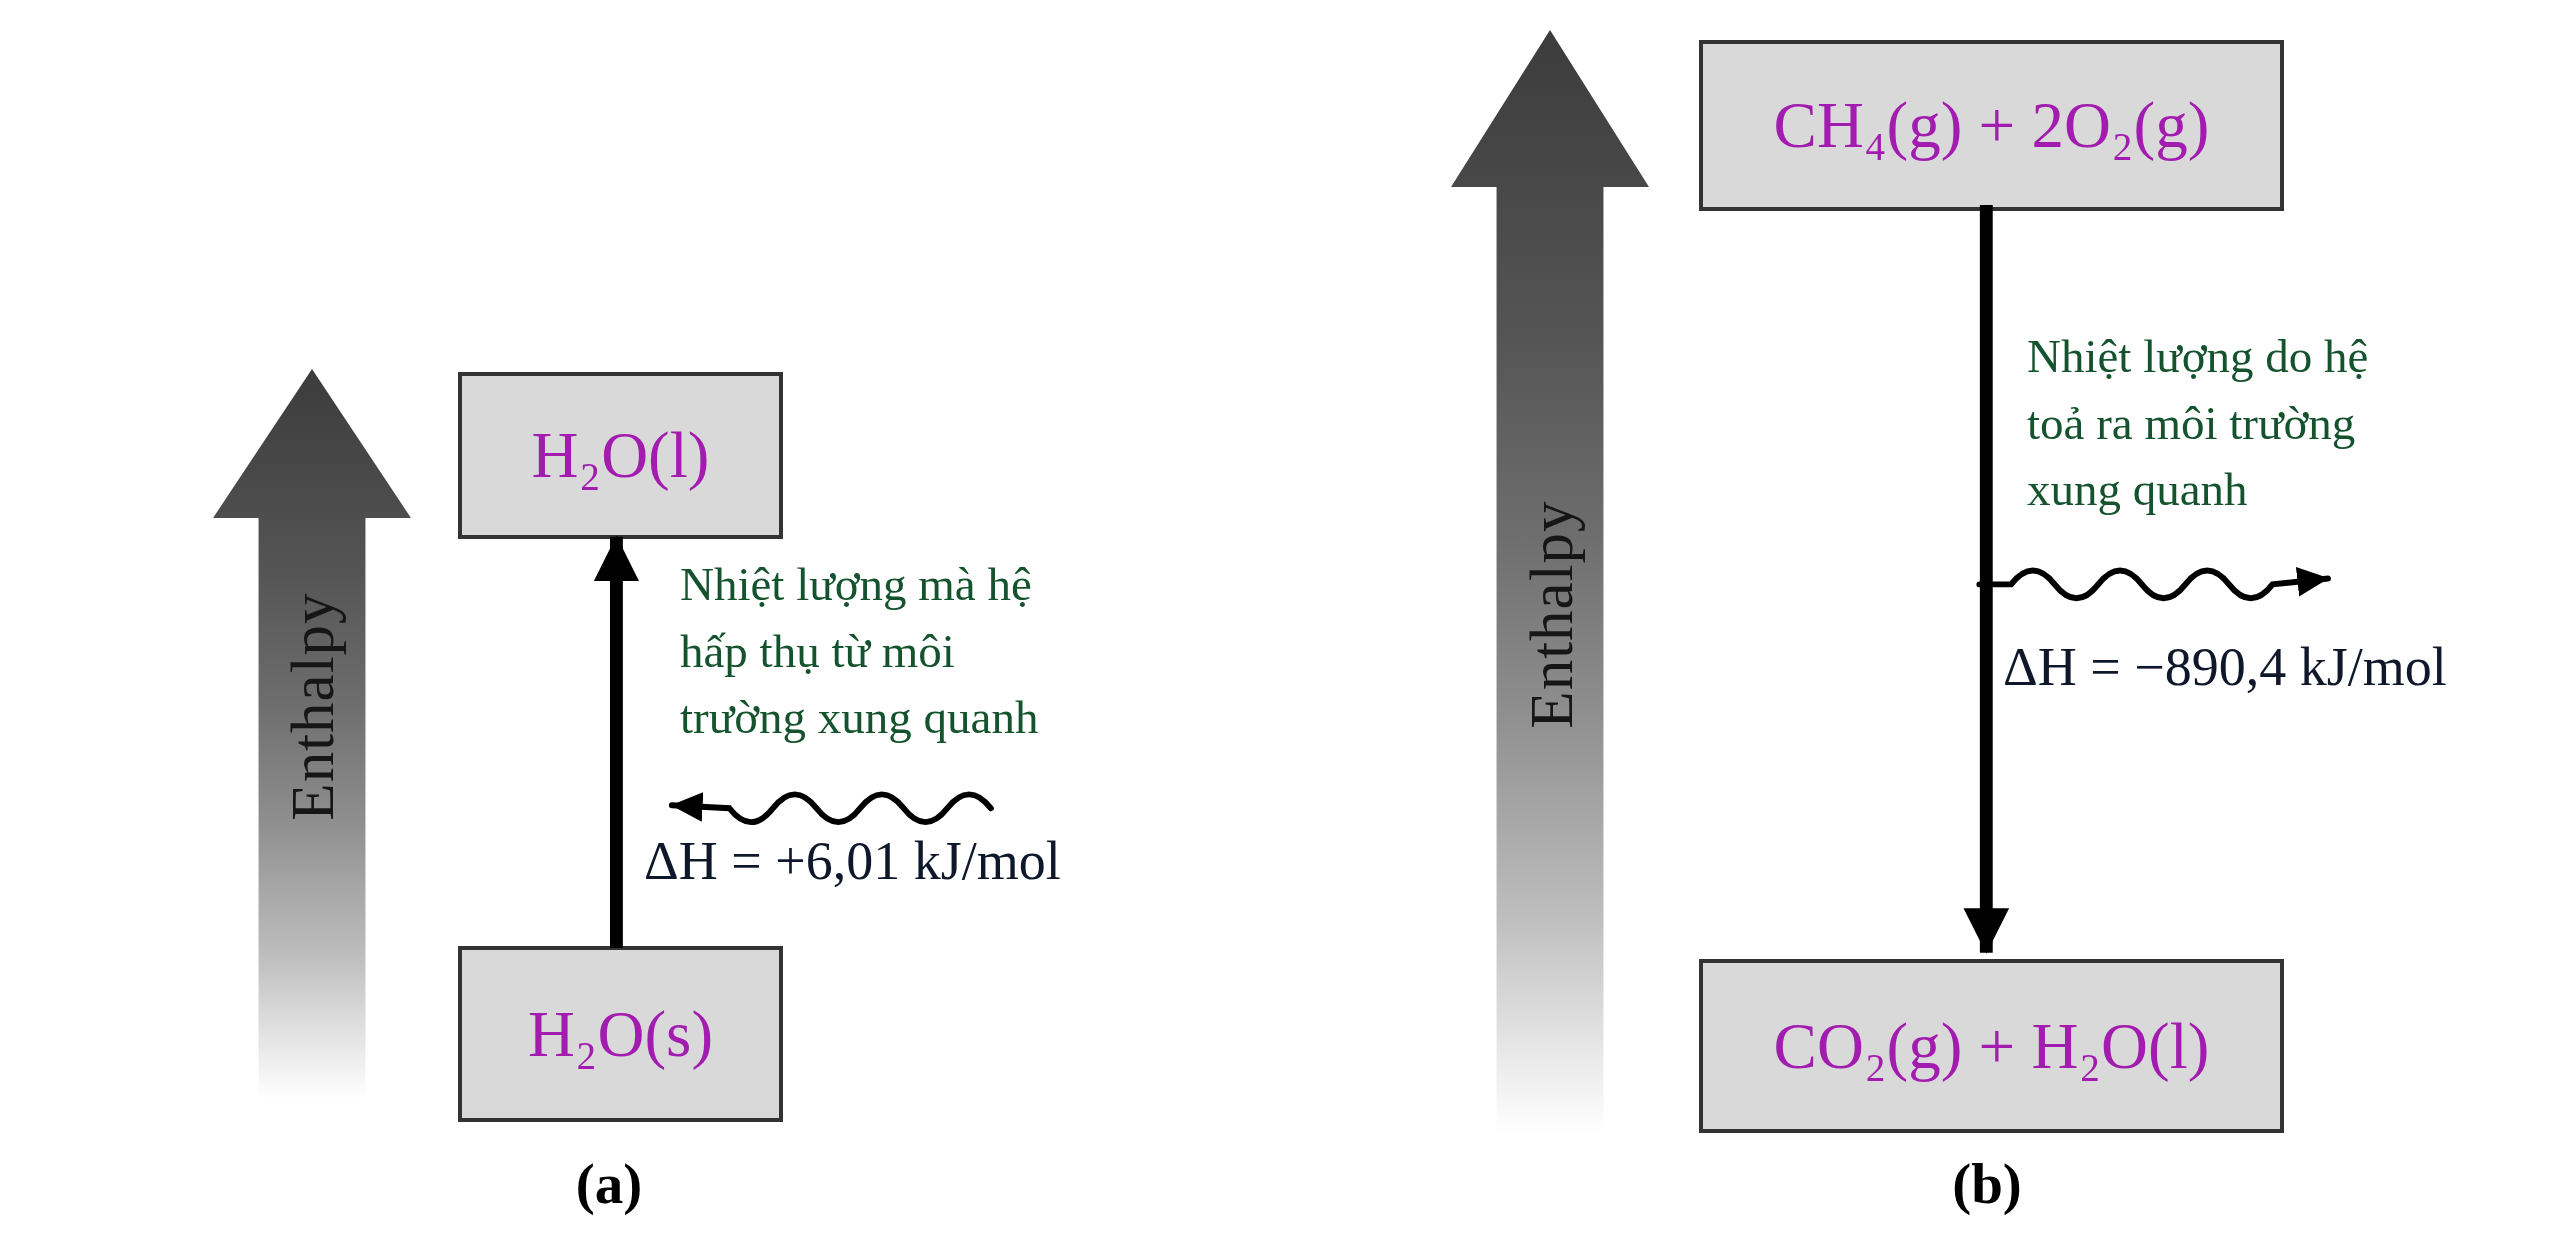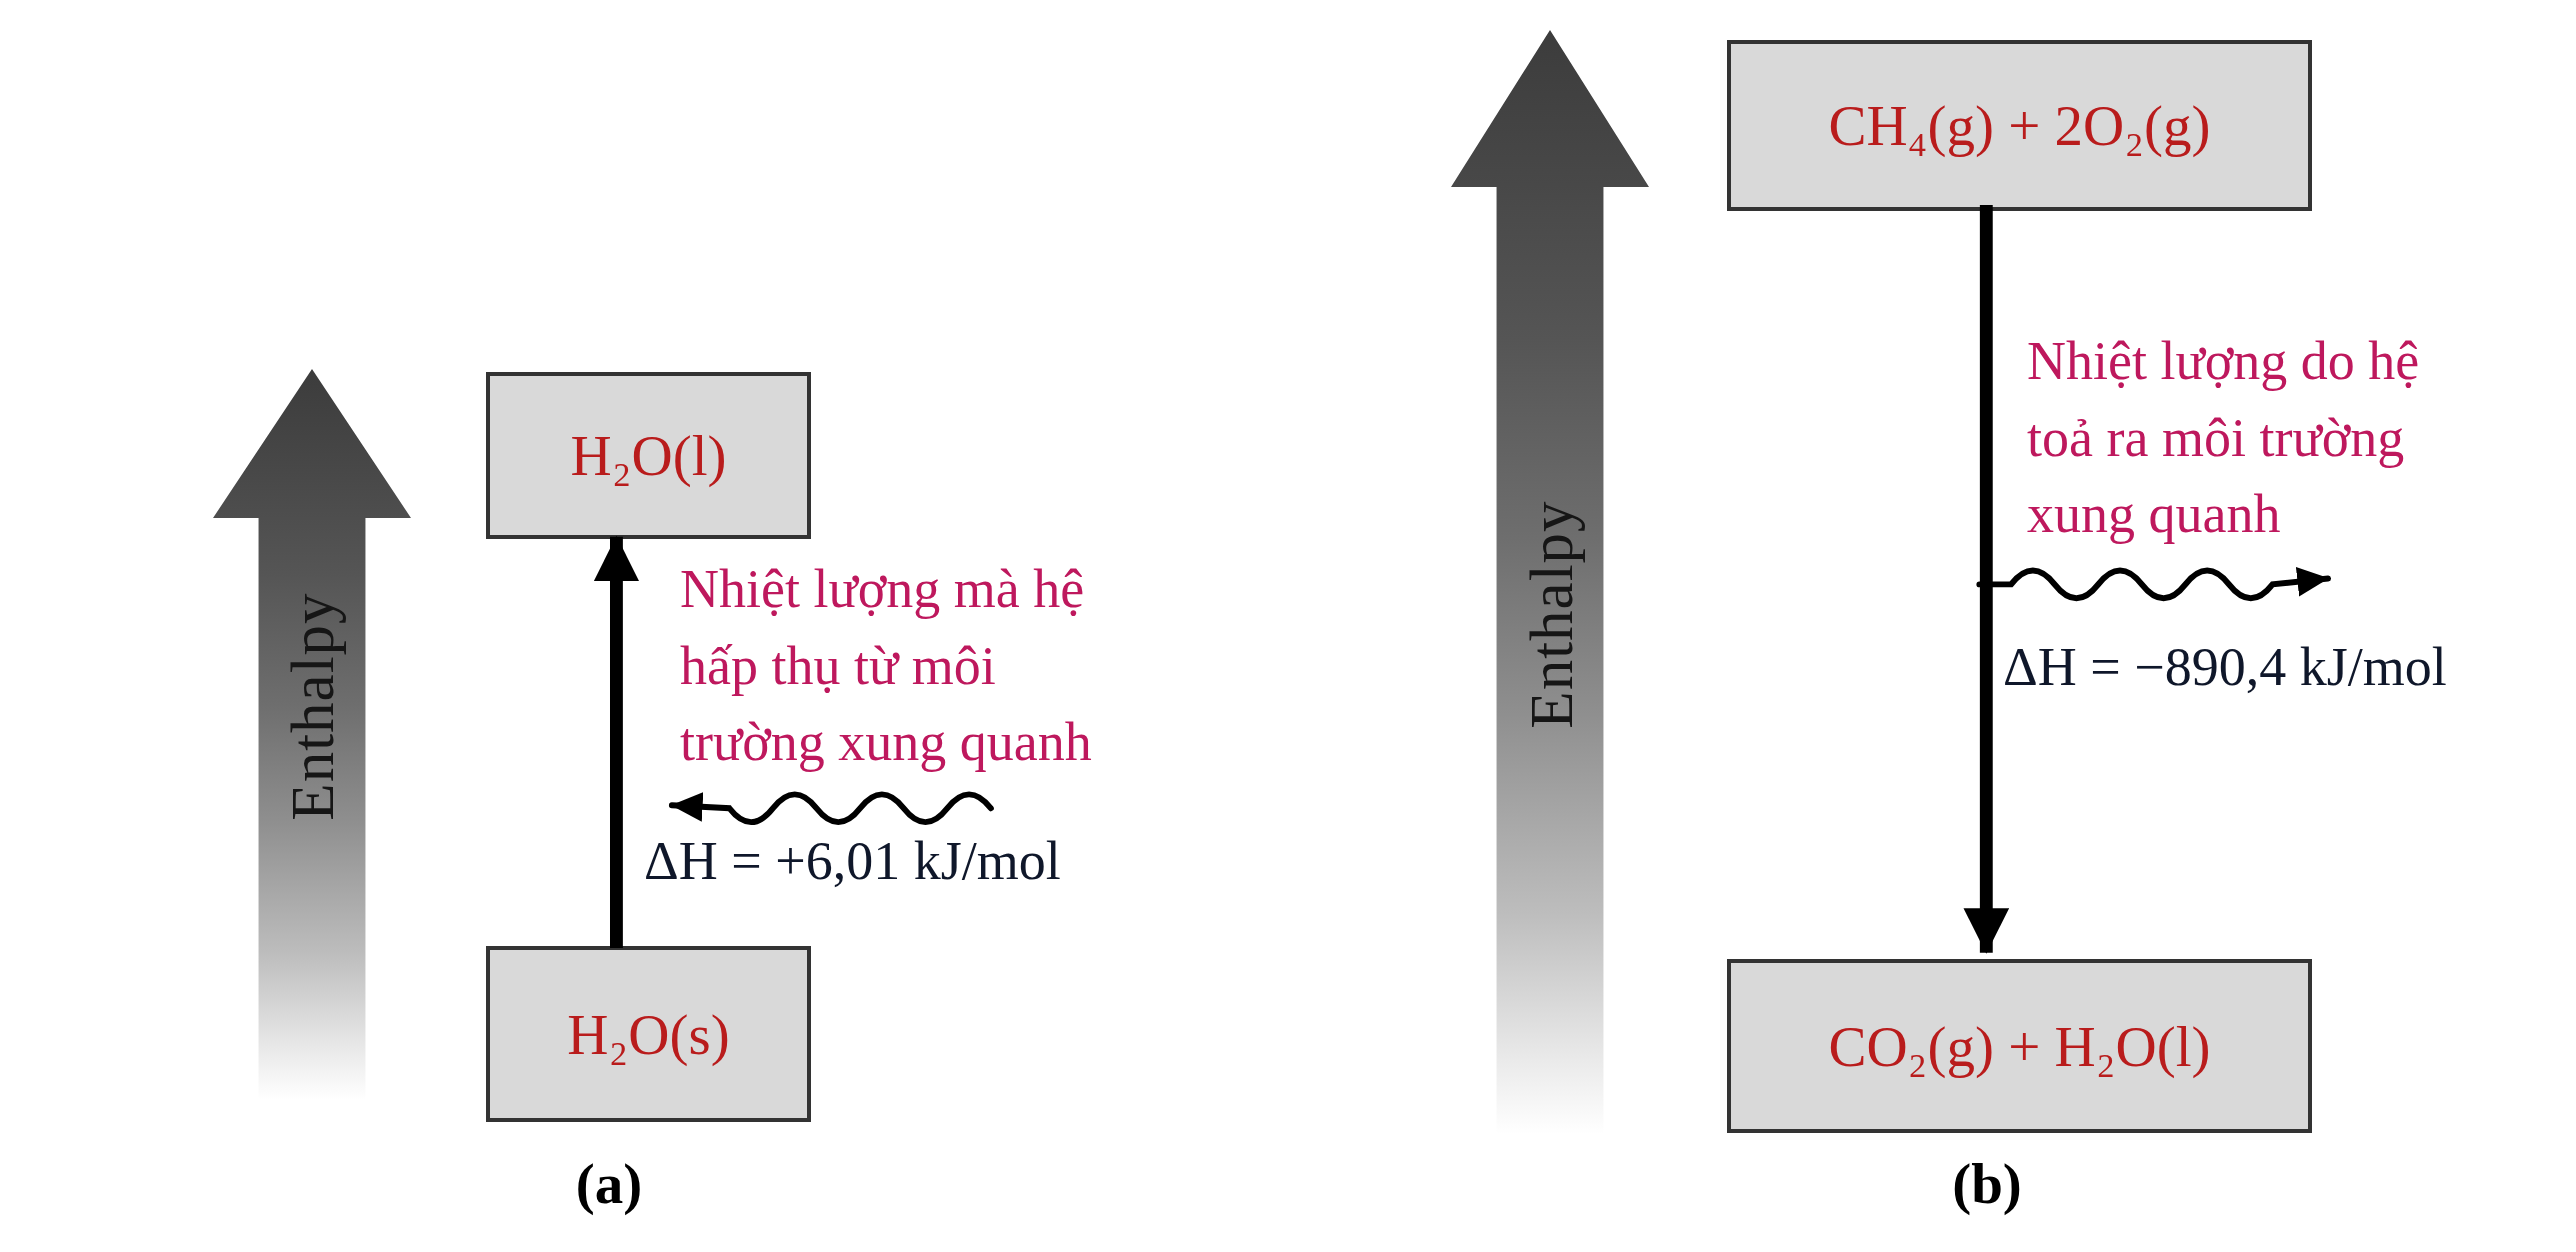--- a/index.html
+++ b/index.html
@@ -47,35 +47,34 @@
   .axis-label.a { left: 94px;  top: 670px; }
   .axis-label.b { left: 1333px; top: 578px; }
 
   .state-box {
     position: absolute;
     background: #d9d9d9;
     border: 4px solid #333333;
     display: flex;
     align-items: center;
     justify-content: center;
-    font-size: 57px;
-    color: #b91c1c;
+    font-size: 65px;
+    color: #a21caf;
     white-space: nowrap;
-    margin-left: 28px;
   }
   .box-a-top    { left: 458px;  top: 372px; width: 317px; height: 159px; }
   .box-a-bottom { left: 458px;  top: 946px; width: 317px; height: 168px; }
   .box-b-top    { left: 1699px; top: 40px;  width: 577px; height: 163px; }
   .box-b-bottom { left: 1699px; top: 959px; width: 577px; height: 166px; }
 
   .annotation {
     position: absolute;
-    font-size: 54px;
+    font-size: 47px;
     line-height: 1.42;
-    color: #be185d;
+    color: #14532d;
     white-space: pre-line;
   }
   .annotation.a { left: 680px;  top: 551px; width: 495px; }
   .annotation.b { left: 2027px; top: 323px; width: 515px; }
 
   .delta-h {
     position: absolute;
     font-size: 54px;
     color: #0f172a;
     white-space: nowrap;

